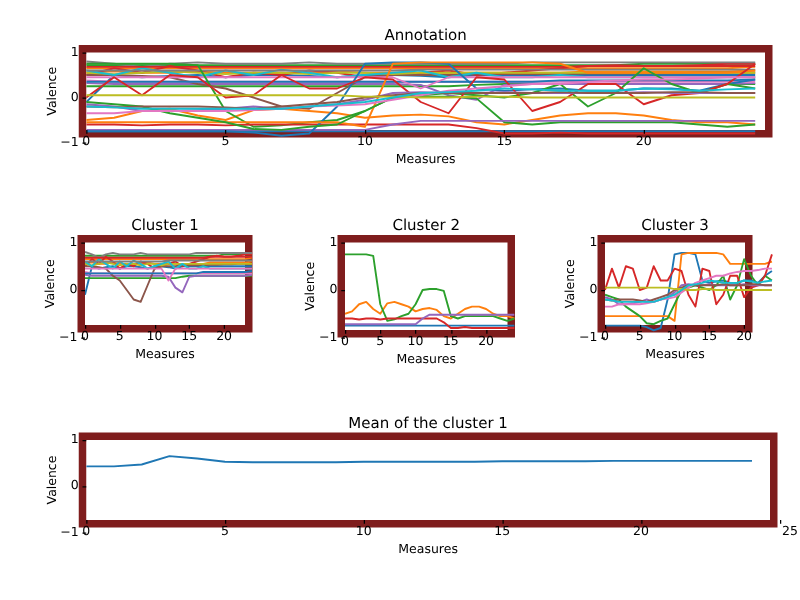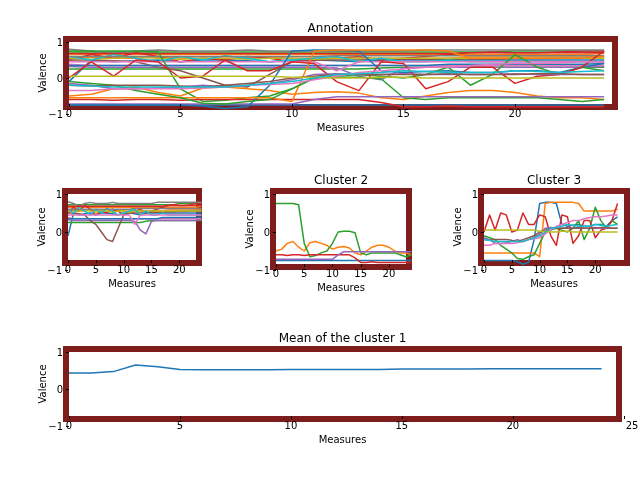--- a/index.html
+++ b/index.html
@@ -74,20 +74,21 @@
       <div class="xticklabel" style="left: 445.968px;">20</div>
       <div class="ytickmark" style="top: 72px;"></div>
       <div class="yticklabel" style="top: 72px;">−1</div>
       <div class="ytickmark" style="top: 36px;"></div>
       <div class="yticklabel" style="top: 36px;">0</div>
       <div class="ytickmark" style="top: 0px;"></div>
       <div class="yticklabel" style="top: 0px;">1</div>
     </div>
 
   <div class="axes" style="left:62px;top:188px;width:140px;height:78px;">
+    <div class="plot-title">Cluster 1</div>
     <div class="ylabel">Valence</div>
     <div class="xlabel">Measures</div>
   <svg width="138" height="76">
         <polyline points="0.00,41.80 5.56,19.00 11.13,20.90 16.69,19.76 22.26,19.00 27.82,20.90 33.39,19.00 38.95,19.00 44.52,19.76 50.08,20.90 55.65,19.00 61.21,19.00 66.77,19.76 72.34,20.90 77.90,19.00 83.47,19.00 89.03,19.00 94.60,19.00 100.16,19.00 105.73,19.00 111.29,19.00 116.85,19.00 122.42,19.00 127.98,19.00 133.55,19.00" fill="none" stroke="#1f77b4" stroke-width="1.5" stroke-linejoin="round"></polyline>
         <polyline points="0.00,13.30 5.56,13.30 11.13,13.30 16.69,13.30 22.26,13.30 27.82,13.30 33.39,13.30 38.95,13.30 44.52,13.30 50.08,13.30 55.65,13.30 61.21,13.30 66.77,13.30 72.34,13.30 77.90,13.30 83.47,13.30 89.03,13.30 94.60,13.30 100.16,13.30 105.73,13.30 111.29,13.30 116.85,13.30 122.42,13.30 127.98,13.30 133.55,12.16" fill="none" stroke="#ff7f0e" stroke-width="1.5" stroke-linejoin="round"></polyline>
         <polyline points="0.00,17.10 5.56,15.96 11.13,17.10 16.69,17.10 22.26,15.96 27.82,17.10 33.39,17.10 38.95,17.10 44.52,17.10 50.08,15.96 55.65,17.10 61.21,17.10 66.77,17.10 72.34,17.10 77.90,17.10 83.47,17.10 89.03,17.10 94.60,17.10 100.16,15.96 105.73,15.96 111.29,15.96 116.85,15.96 122.42,15.96 127.98,15.96 133.55,15.20" fill="none" stroke="#ff7f0e" stroke-width="1.5" stroke-linejoin="round"></polyline>
         <polyline points="0.00,10.64 5.56,10.64 11.13,10.64 16.69,10.64 22.26,10.64 27.82,10.64 33.39,10.64 38.95,10.64 44.52,10.64 50.08,10.64 55.65,10.64 61.21,10.64 66.77,10.64 72.34,10.64 77.90,10.64 83.47,10.64 89.03,10.64 94.60,10.64 100.16,10.64 105.73,10.64 111.29,9.50 116.85,9.50 122.42,9.50 127.98,9.50 133.55,9.50" fill="none" stroke="#2ca02c" stroke-width="1.5" stroke-linejoin="round"></polyline>
         <polyline points="0.00,28.50 5.56,28.50 11.13,28.50 16.69,28.50 22.26,28.50 27.82,28.50 33.39,28.50 38.95,28.50 44.52,28.50 50.08,28.50 55.65,28.50 61.21,28.50 66.77,28.50 72.34,28.50 77.90,27.36 83.47,26.60 89.03,26.60 94.60,26.60 100.16,26.60 105.73,26.60 111.29,26.60 116.85,26.60 122.42,26.60 127.98,26.60 133.55,26.60" fill="none" stroke="#2ca02c" stroke-width="1.5" stroke-linejoin="round"></polyline>
         <polyline points="0.00,19.00 5.56,13.30 11.13,17.10 16.69,11.40 22.26,15.20 27.82,20.90 33.39,17.10 38.95,19.00 44.52,15.20 50.08,17.10 55.65,20.90 61.21,19.00 66.77,17.10 72.34,15.20 77.90,19.00 83.47,17.10 89.03,15.20 94.60,13.30 100.16,11.40 105.73,10.64 111.29,11.40 116.85,11.40 122.42,10.64 127.98,9.50 133.55,9.50" fill="none" stroke="#d62728" stroke-width="1.5" stroke-linejoin="round"></polyline>
         <polyline points="0.00,25.84 5.56,26.60 11.13,26.60 16.69,26.60 22.26,26.60 27.82,26.60 33.39,26.60 38.95,26.60 44.52,26.60 50.08,26.60 55.65,26.60 61.21,26.60 66.77,27.36 72.34,36.10 77.90,39.90 83.47,27.36 89.03,26.60 94.60,26.60 100.16,26.60 105.73,26.60 111.29,26.60 116.85,26.60 122.42,26.60 127.98,26.60 133.55,25.84" fill="none" stroke="#9467bd" stroke-width="1.5" stroke-linejoin="round"></polyline>
@@ -141,21 +142,21 @@
       <div class="xtickmark" style="left: 112.903px;"></div>
       <div class="xticklabel" style="left: 112.903px;">20</div>
       <div class="ytickmark" style="top: 76px;"></div>
       <div class="yticklabel" style="top: 76px;">−1</div>
       <div class="ytickmark" style="top: 38px;"></div>
       <div class="yticklabel" style="top: 38px;">0</div>
       <div class="ytickmark" style="top: 0px;"></div>
       <div class="yticklabel" style="top: 0px;">1</div>
     </div>
 
-  <div class="axes" style="left:478px;top:188px;width:152px;height:78px;">
+  <div class="axes" style="left:478px;top:188px;width:124px;height:78px;">
     <div class="plot-title">Cluster 3</div>
     <div class="ylabel">Valence</div>
     <div class="xlabel">Measures</div>
   <svg width="138" height="76">
         <polyline points="0.00,66.50 5.56,66.50 11.13,66.50 16.69,66.50 22.26,66.50 27.82,66.50 33.39,67.64 38.95,70.30 44.52,68.40 50.08,45.60 55.65,9.50 61.21,8.36 66.77,8.36 72.34,9.50 77.90,30.40 83.47,32.30 89.03,31.16 94.60,30.40 100.16,32.30 105.73,32.30 111.29,30.40 116.85,30.40 122.42,32.30 127.98,26.60 133.55,22.80" fill="none" stroke="#1f77b4" stroke-width="1.5" stroke-linejoin="round"></polyline>
         <polyline points="0.00,58.90 5.56,58.90 11.13,58.90 16.69,58.90 22.26,58.90 27.82,58.90 33.39,58.90 38.95,58.90 44.52,58.90 50.08,58.90 55.65,62.70 61.21,9.50 66.77,8.36 72.34,8.36 77.90,8.36 83.47,8.36 89.03,8.36 94.60,9.50 100.16,17.10 105.73,17.10 111.29,17.10 116.85,17.10 122.42,17.10 127.98,17.10 133.55,15.20" fill="none" stroke="#ff7f0e" stroke-width="1.5" stroke-linejoin="round"></polyline>
         <polyline points="0.00,41.80 5.56,43.70 11.13,45.60 16.69,51.30 22.26,55.10 27.82,58.90 33.39,64.60 38.95,65.36 44.52,62.70 50.08,60.80 55.65,49.40 61.21,38.00 66.77,36.10 72.34,34.20 77.90,36.10 83.47,38.00 89.03,34.20 94.60,26.60 100.16,45.60 105.73,34.20 111.29,13.30 116.85,26.60 122.42,34.20 127.98,26.60 133.55,30.40" fill="none" stroke="#2ca02c" stroke-width="1.5" stroke-linejoin="round"></polyline>
         <polyline points="0.00,38.00 5.56,20.90 11.13,36.10 16.69,19.00 22.26,20.90 27.82,38.00 33.39,36.10 38.95,19.00 44.52,30.40 50.08,30.40 55.65,20.90 61.21,22.80 66.77,41.80 72.34,51.30 77.90,20.90 83.47,22.80 89.03,49.40 94.60,41.80 100.16,26.60 105.73,26.60 111.29,43.70 116.85,36.10 122.42,34.20 127.98,26.60 133.55,9.50" fill="none" stroke="#d62728" stroke-width="1.5" stroke-linejoin="round"></polyline>
         <polyline points="0.00,43.70 5.56,45.60 11.13,49.40 16.69,49.40 22.26,48.64 27.82,47.50 33.39,45.60 38.95,47.50 44.52,45.60 50.08,43.70 55.65,39.90 61.21,34.20 66.77,33.44 72.34,34.20 77.90,34.20 83.47,33.44 89.03,34.20 94.60,34.20 100.16,34.20 105.73,34.20 111.29,33.44 116.85,34.20 122.42,34.20 127.98,34.20 133.55,34.20" fill="none" stroke="#9467bd" stroke-width="1.5" stroke-linejoin="round"></polyline>
         <polyline points="0.00,45.60 5.56,46.36 11.13,45.60 16.69,45.60 22.26,45.60 27.82,46.36 33.39,47.50 38.95,45.60 44.52,43.70 50.08,41.80 55.65,38.00 61.21,36.10 66.77,34.20 72.34,34.20 77.90,34.20 83.47,34.20 89.03,34.20 94.60,33.44 100.16,34.20 105.73,34.20 111.29,34.20 116.85,33.44 122.42,33.44 127.98,34.20 133.55,34.20" fill="none" stroke="#8c564b" stroke-width="1.5" stroke-linejoin="round"></polyline>

